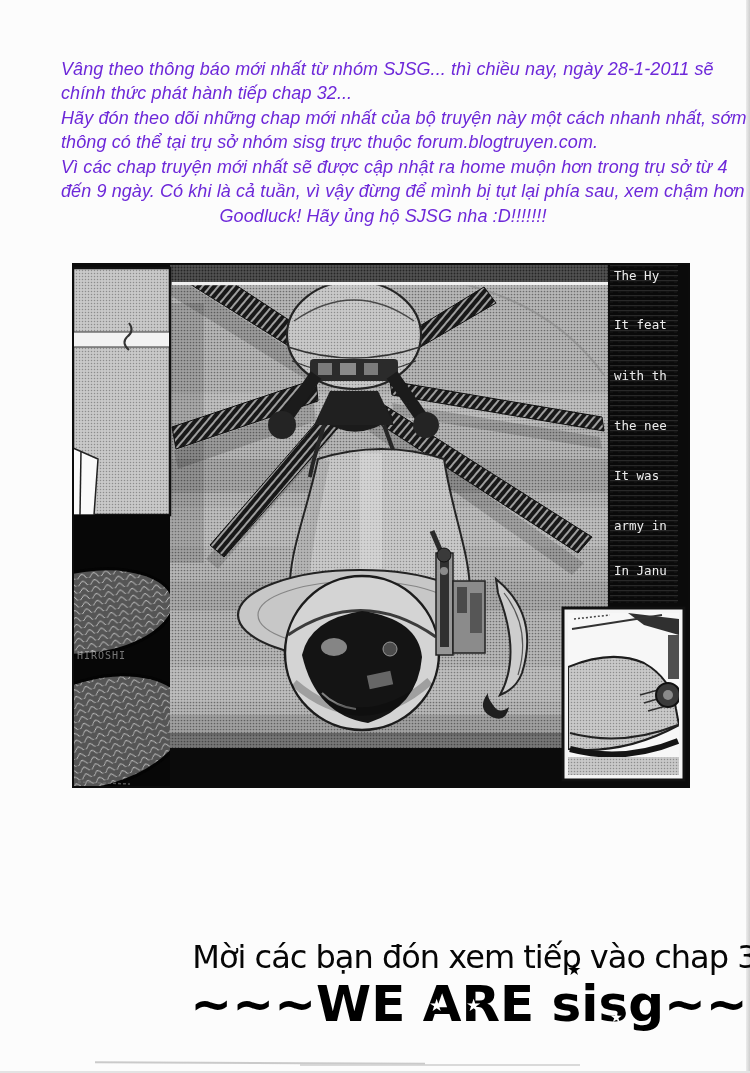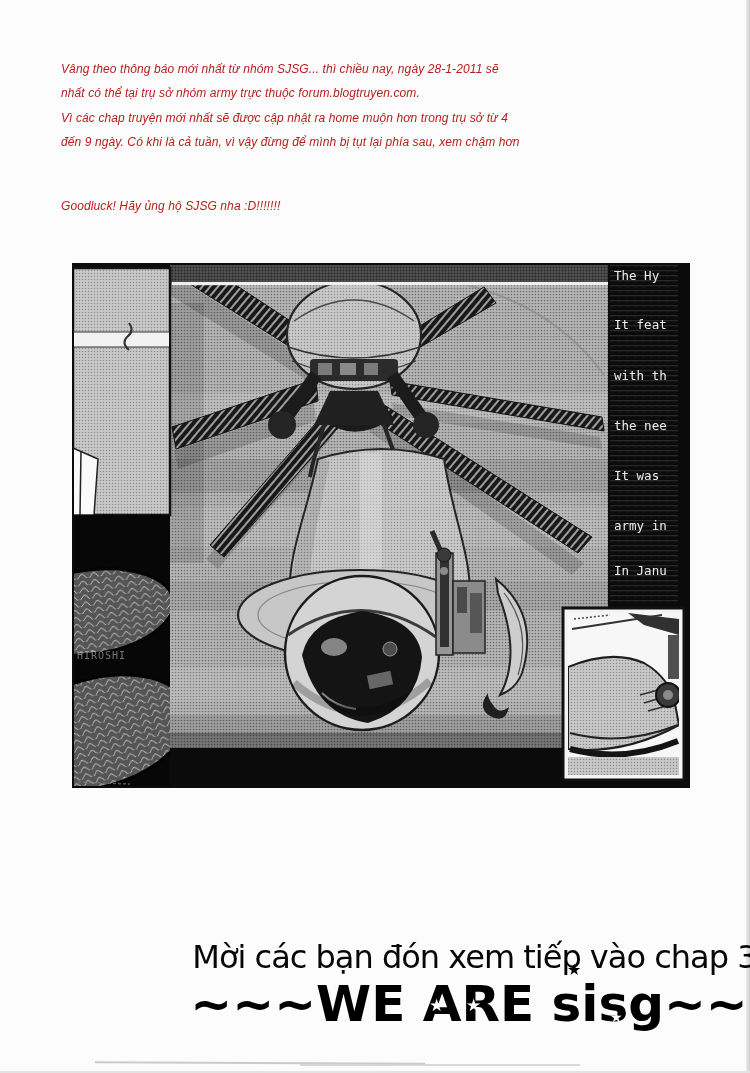--- a/index.html
+++ b/index.html
@@ -8,25 +8,25 @@
     background:#fcfcfc;
     font-family:"Liberation Sans",sans-serif;
   }
   
   .edge-right{position:absolute;top:0;right:0;width:4px;height:100%;background:linear-gradient(to right,#ececec,#cfcfcf);}
   .edge-bottom{position:absolute;left:0;bottom:0;width:100%;height:2px;background:#e3e3e3;}
   .scan-line-1{position:absolute;left:95px;top:1062px;width:330px;height:2px;background:#b9b9b9;transform:rotate(.25deg);opacity:.75;}
   .scan-line-2{position:absolute;left:300px;top:1064px;width:280px;height:2px;background:#cfcfcf;opacity:.8;}
 
   
-  .announce{position:absolute;left:61px;top:57px;width:648px;color:#b91c1c;
-    font-family:"Liberation Sans",sans-serif;font-style:italic;font-size:12px;
+  .announce{position:absolute;left:61px;top:57px;width:648px;color:#6d28d9;
+    font-family:"Liberation Sans",sans-serif;font-style:italic;font-size:18px;
     letter-spacing:.1px;}
   .announce .ln{height:24.4px;line-height:24.4px;white-space:nowrap;}
-  .announce .signoff{height:26px;line-height:26px;text-align:left;padding-right:4px;white-space:nowrap;margin-top:38px;}
+  .announce .signoff{height:26px;line-height:26px;text-align:center;padding-right:4px;white-space:nowrap;}
 
   
   .panel{position:absolute;left:72px;top:263px;width:618px;height:525px;}
 
   
   .footer-invite{position:absolute;left:180px;top:936px;width:620px;text-align:center;
     font-family:"DejaVu Sans",sans-serif;font-size:32px;line-height:42px;color:#060606;letter-spacing:-1px;}
   .footer-team{position:absolute;left:180px;top:972px;width:620px;text-align:center;
     font-family:"DejaVu Sans",sans-serif;font-weight:bold;font-size:50px;line-height:64px;color:#000;letter-spacing:0;}
   .star{position:absolute;line-height:1;pointer-events:none;}
@@ -36,21 +36,23 @@
 </head>
 <body>
 
 <div class="edge-right"></div>
 <div class="edge-bottom"></div>
 <div class="scan-line-1"></div>
 <div class="scan-line-2"></div>
 
 <div class="announce">
   <div class="ln">Vâng theo thông báo mới nhất từ nhóm SJSG... thì chiều nay, ngày 28-1-2011 sẽ</div>
-  <div class="ln">nhất có thể tại trụ sở nhóm army trực thuộc forum.blogtruyen.com.</div>
+  <div class="ln">chính thức phát hành tiếp chap 32...</div>
+  <div class="ln">Hãy đón theo dõi những chap mới nhất của bộ truyện này một cách nhanh nhất, sớm</div>
+  <div class="ln">thông có thể tại trụ sở nhóm sisg trực thuộc forum.blogtruyen.com.</div>
   <div class="ln">Vì các chap truyện mới nhất sẽ  được cập nhật ra home muộn hơn trong trụ sở từ 4</div>
   <div class="ln">đến 9 ngày. Có khi là cả tuần, vì vậy đừng để mình bị tụt lại phía sau, xem chậm hơn</div>
   <div class="signoff">Goodluck! Hãy ủng hộ SJSG nha :D!!!!!!!</div>
 </div>
 
 <div class="panel">
 <svg width="618" height="525" viewBox="0 0 618 525" xmlns="http://www.w3.org/2000/svg">
   <defs>
     <pattern id="htMid" width="3" height="3" patternUnits="userSpaceOnUse">
       <rect width="3" height="3" fill="#b7b7b7"></rect>

